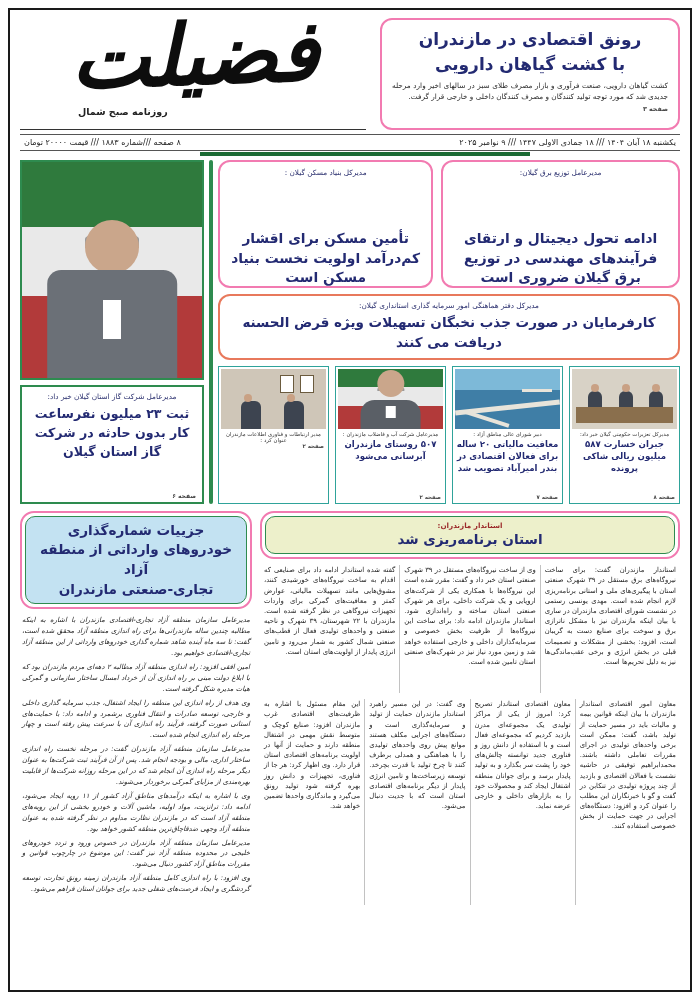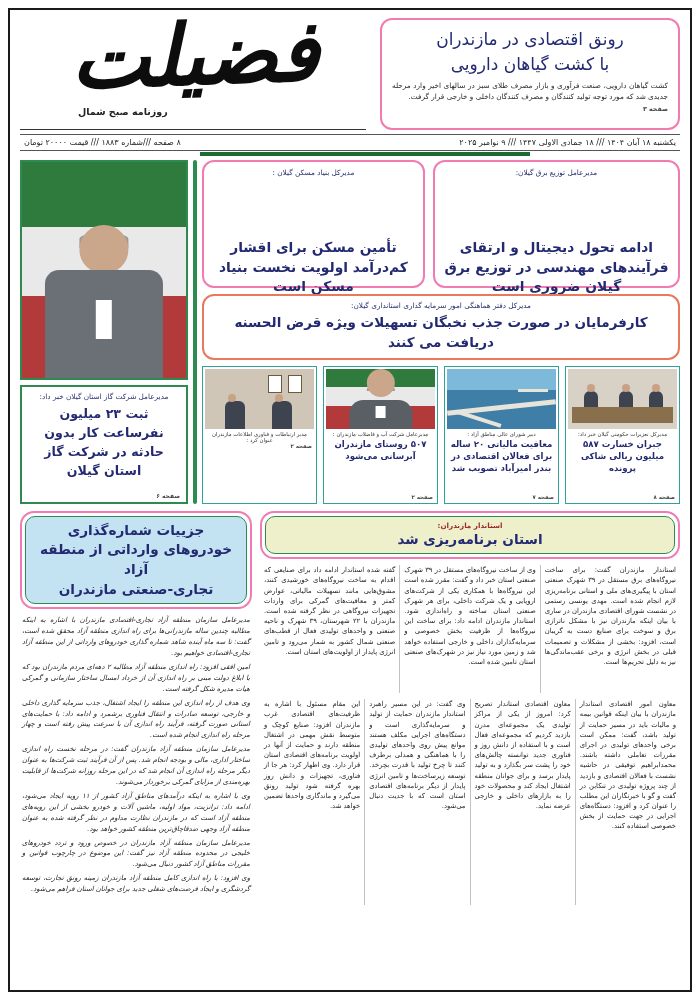--- a/index.html
+++ b/index.html
@@ -5,48 +5,48 @@
   * { margin:0; padding:0; box-sizing:border-box; }
   html,body { width:700px; height:1000px; background:#fff; overflow:hidden;
     font-family:"DejaVu Sans", sans-serif; }
   .frame { position:absolute; inset:8px; border:2px solid #1a1a1a; pointer-events:none; }
   .page { position:absolute; inset:10px; padding:8px 10px; direction:rtl; }
 
   
   .header { display:flex; gap:14px; height:112px; }
   .topstory { width:300px; border:2.5px solid #f27bb1; border-radius:12px;
     padding:7px 10px 4px; text-align:center; background:#fff; }
-  .topstory .t { font-size:17px; font-weight:normal; color:#232a72; line-height:1.45; }
+  .topstory .t { font-size:17px; font-weight:bold; color:#232a72; line-height:1.45; }
   .topstory .s { font-size:7.3px; color:#2b2b2b; text-align:justify; margin-top:5px; line-height:1.5; }
   .topstory .p { font-size:6.3px; color:#444; text-align:right; margin-top:2px; font-weight:bold; }
   .masthead { flex:1; position:relative; border-bottom:1.5px solid #333; }
   .logo { position:absolute; top:-12px; left:4px; right:0; text-align:center;
     font-size:84px; font-weight:bold; color:#0d0d0d; transform:rotate(-2deg);
     font-style:italic; letter-spacing:-4px; }
   .tagline { position:absolute; bottom:12px; left:58px; font-size:9.5px; font-weight:bold; color:#222; }
 
   
   .dateline { margin-top:4px; border-top:1px solid #555; border-bottom:1px solid #555;
     display:flex; justify-content:space-between; padding:3px 4px; font-size:8px; color:#222; }
   .greenrule { height:4px; background:#1c6b34; width:330px; margin:1px 150px 4px auto; }
 
   
   .main { display:flex; gap:5px; }
   .rightzone { flex:1; display:flex; flex-direction:column; gap:6px; }
   .vdiv { width:4px; background:#2e8b4f; border-radius:2px; }
-  .leftcol { width:168px; display:flex; flex-direction:column; gap:5px; }
+  .leftcol { width:184px; display:flex; flex-direction:column; gap:5px; }
 
   .pinkbox { border:2.5px solid #f27bb1; border-radius:12px; background:#fff;
     padding:6px 8px; text-align:center; }
   .kick { font-size:7.3px; color:#2a2f6e; }
   .kick-red { font-size:7.2px; color:#9c2b2b; font-weight:bold; }
   .hl { font-weight:bold; color:#232a72; }
   .row1 { display:flex; gap:8px; height:128px; }
   .row1 .pinkbox { display:flex; flex-direction:column; justify-content:flex-start;gap:41px; }
-  .row1 .hl { font-size:13.8px; line-height:1.42; margin-top:20px; }
+  .row1 .hl { font-size:13.8px; line-height:1.42; margin-top:11px; }
   .b-bargh { flex:1.12; }
   .b-maskan { flex:1; }
   .orangebox { border:2px solid #e8795c; border-radius:12px; padding:5px 8px; text-align:center; }
   .orangebox .hl { font-size:13.5px; line-height:1.5; margin-top:2px; }
 
   .photorow { display:flex; gap:6px; height:138px; }
   .pbox { flex:1; border:1.8px solid #2fa39a; background:#fff; padding:2px;
     display:flex; flex-direction:column; }
   .pbox .ph { height:60px; position:relative; overflow:hidden; }
   .pbox .k { font-size:5.4px; color:#333; text-align:center; margin-top:2px; }

